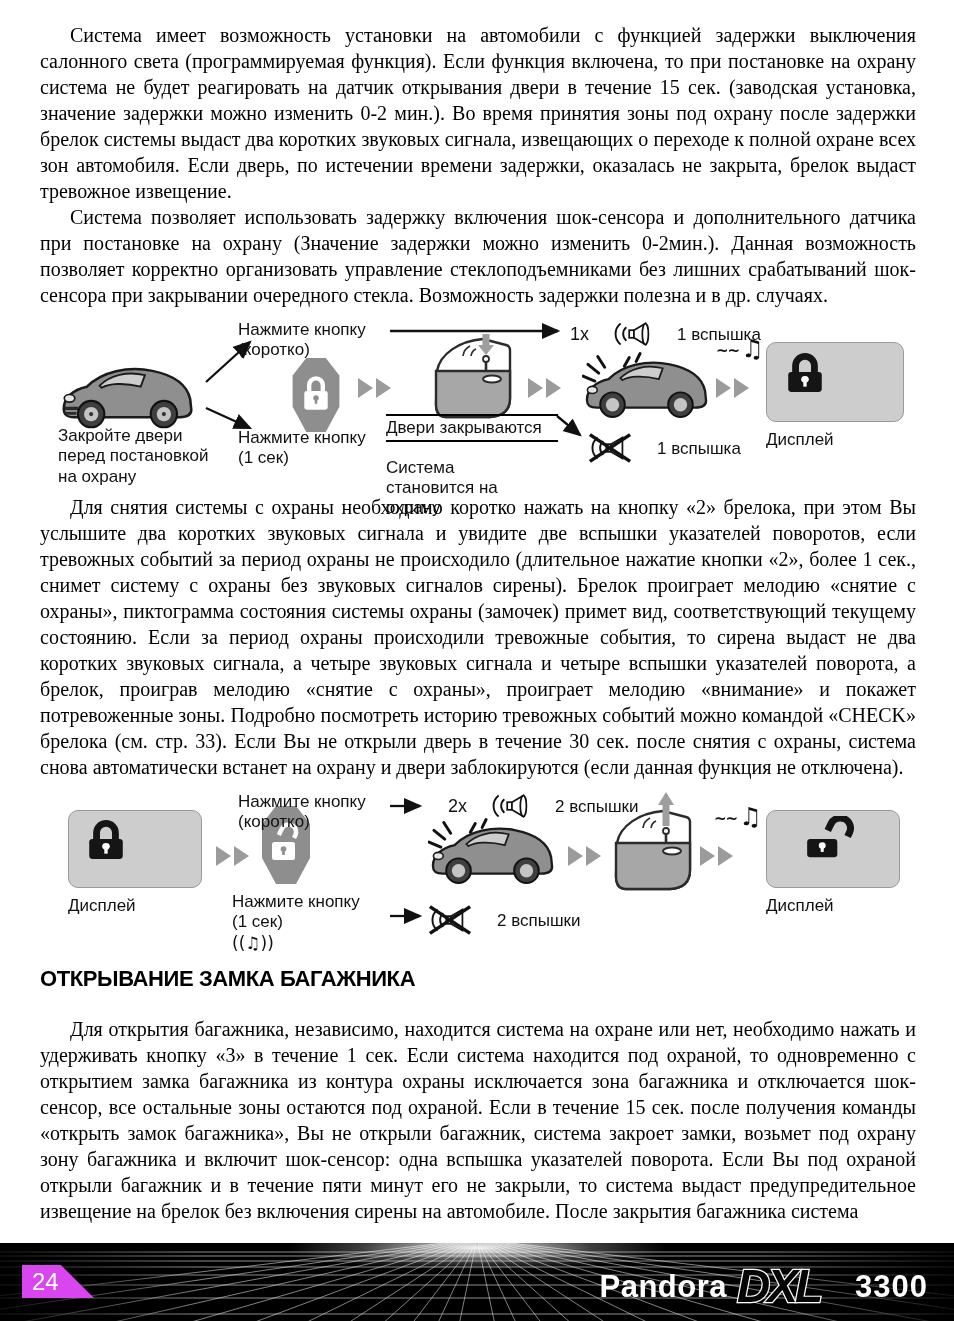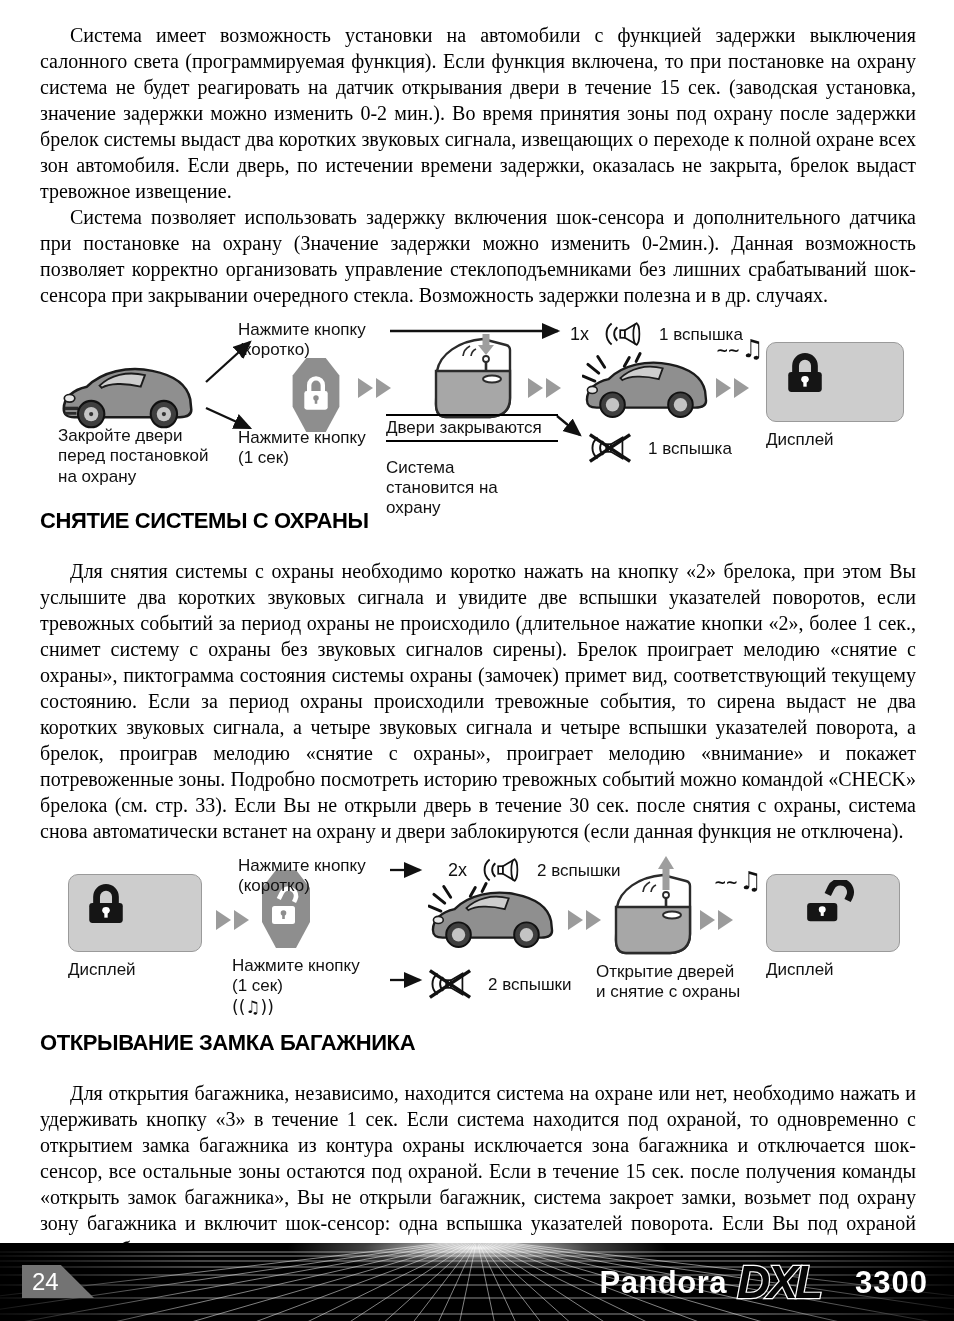--- a/index.html
+++ b/index.html
@@ -10,39 +10,39 @@
   h2.sec { font:700 22px/1 "Liberation Sans", sans-serif; color:#000;
            letter-spacing:-0.4px; margin:16px 0 0 0; }
   h2.sec + p.body { margin-top:26px; }
   .diagram { position:relative; width:876px; }
   .diagram.arm { height:178px; margin-top:8px; }
   .diagram.disarm { height:160px; margin-top:12px; }
   .abs { position:absolute; }
   .dlabel { position:absolute; font:17px/1.2 "Liberation Sans", sans-serif; color:#111; }
   .center { }
   .press span { display:block; }
-  .soundrow { position:absolute; display:flex; align-items:center; gap:16px;
+  .soundrow { position:absolute; display:flex; align-items:center; gap:25px;
               font:17px/1 "Liberation Sans", sans-serif; color:#111; }
   .count { font:18px/1 "Liberation Sans", sans-serif; font-weight:400; }
   .display { position:absolute; background:#cdcdcd; border:1.5px solid #9a9a9a; border-radius:10px; }
   .chev { position:absolute; display:flex; gap:3px; }
   .chev i { width:0; height:0; border-top:10px solid transparent;
             border-bottom:10px solid transparent; border-left:15px solid #9b9b9b; }
   .melody { position:absolute; display:flex; align-items:flex-start; gap:2px; color:#111;
             font-family:"DejaVu Sans", sans-serif; }
   .melody .tildes { font-size:15px; font-weight:700; letter-spacing:-1px; margin-top:2px; }
   .melody .note { font-size:25px; line-height:1; margin-top:-4px; }
   .doorcap { position:absolute; font:17px/1.18 "Liberation Sans", sans-serif; color:#111; }
   .doorcap .rule { border-top:2px solid #000; border-bottom:2px solid #000; padding:2px 0 2px; }
   .doorcap .sub { margin-top:16px; }
   .footer { position:absolute; left:0; bottom:0; width:954px; height:78px; background:#000; }
-  .badge { position:absolute; left:22px; top:22px; width:72px; height:33px; background:#737373;
+  .badge { position:absolute; left:22px; top:22px; width:72px; height:33px; background:#d946ef;
            clip-path:polygon(0 0, 54% 0, 100% 100%, 0 100%); }
   .badge span { display:block; padding-left:10px; font:400 24px/33px "Liberation Sans", sans-serif; color:#fff; }
-  .brand { position:absolute; right:26px; top:8px; height:62px; display:flex; align-items:center; gap:8px; }
+  .brand { position:absolute; right:26px; top:8px; height:70px; display:flex; align-items:center; gap:8px; }
   .brand-name { font:700 31px/1 "Liberation Sans", sans-serif; color:#fff; letter-spacing:0.5px; }
   .brand-series { font:700 31px/1 "Liberation Sans", sans-serif; color:#fff; letter-spacing:1px; }
 </style>
 </head>
 <body>
 
 <div class="page">
 
   <p class="body">Система имеет возможность установки на автомобили с функцией задержки выключения салонного света (программируемая функция). Если функция включена, то при постановке на охрану система не будет реагировать на датчик открывания двери в течение 15 сек. (заводская установка, значение задержки можно изменить 0-2 мин.). Во время принятия зоны под охрану после задержки брелок системы выдаст два коротких звуковых сигнала, извещающих о переходе к полной охране всех зон автомобиля. Если дверь, по истечении времени задержки, оказалась не закрыта, брелок выдаст тревожное извещение.</p>
   <p class="body">Система позволяет использовать задержку включения шок-сенсора и дополнительного датчика при постановке на охрану (Значение задержки можно изменить 0-2мин.). Данная возможность позволяет корректно организовать управление стеклоподъемниками без лишних срабатываний шок-сенсора при закрывании очередного стекла. Возможность задержки полезна и в др. случаях.</p>
@@ -178,21 +178,20 @@
       <svg class="abs" style="left:16px;top:7px" width="44" height="44" viewBox="0 0 42 42">
         <path d="M12,22 v-7 a9,9 0 0 1 18,0 v7" fill="none" stroke="#151515" stroke-width="6.5"></path>
         <rect x="5" y="21" width="32" height="19" rx="3" fill="#151515"></rect>
         <ellipse cx="21" cy="28" rx="3.6" ry="3.2" fill="#fff"></ellipse>
           <rect x="19.4" y="28" width="3.2" height="7" fill="#fff"></rect>
       </svg>
     </div>
     <div class="dlabel center" style="left:726px;top:114px;width:136px">Дисплей</div>
   </div>
 
-  <h2 class="sec">СНЯТИЕ СИСТЕМЫ С ОХРАНЫ</h2>
   <p class="body">Для снятия системы с охраны необходимо коротко нажать на кнопку «2» брелока, при этом Вы услышите два коротких звуковых сигнала и увидите две вспышки указателей поворотов, если тревожных событий за период охраны не происходило (длительное нажатие кнопки «2», более 1 сек., снимет систему с охраны без звуковых сигналов сирены). Брелок проиграет мелодию «снятие с охраны», пиктограмма состояния системы охраны (замочек) примет вид, соответствующий текущему состоянию. Если за период охраны происходили тревожные события, то сирена выдаст не два коротких звуковых сигнала, а четыре звуковых сигнала и четыре вспышки указателей поворота, а брелок, проиграв мелодию «снятие с охраны», проиграет мелодию «внимание» и покажет потревоженные зоны. Подробно посмотреть историю тревожных событий можно командой «CHECK» брелока (см. стр. 33). Если Вы не открыли дверь в течение 30 сек. после снятия с охраны, система снова автоматически встанет на охрану и двери заблокируются (если данная функция не отключена).</p>
 
   <div class="diagram disarm">
     <svg class="abs" style="left:0;top:0" width="876" height="160">
       <defs>
         <marker id="ah2" markerWidth="9" markerHeight="8" refX="7" refY="3.5" orient="auto">
           <path d="M0,0 L8,3.5 L0,7 Z" fill="#111"></path>
         </marker>
       </defs>
       <g stroke="#111" stroke-width="2.3" fill="none">
@@ -289,24 +288,20 @@
       <path d="M50,29 a9,9 0 0 0 -5,7 M44,26 a13,13 0 0 0 -7,10" fill="none" stroke="#2b2b2b" stroke-width="1.7"></path>
       <circle cx="60" cy="39" r="3" fill="#fff" stroke="#2b2b2b" stroke-width="1.8"></circle>
       <line x1="60" y1="42" x2="60" y2="51" stroke="#2b2b2b" stroke-width="2.6"></line>
       <ellipse cx="66" cy="59" rx="9" ry="3.6" fill="#fff" stroke="#2b2b2b" stroke-width="2"></ellipse>
       <g fill="#9e9e9e">
           <polygon points="60,0 52,13 68,13"></polygon>
           <rect x="56.5" y="13" width="7" height="21"></rect>
         </g>
     </svg>
 
-    <div class="doorcap" style="left:556px;top:106px">
-      <div>Открытие дверей</div>
-      <div>и снятие с охраны</div>
-    </div>
 
     <div class="melody" style="left:674px;top:16px">
       <span class="tildes">~~</span>
       <span class="note">♫</span>
     </div>
 
     <div class="chev" style="left:660px;top:54px">
         <i></i>
         <i></i>
       </div>

